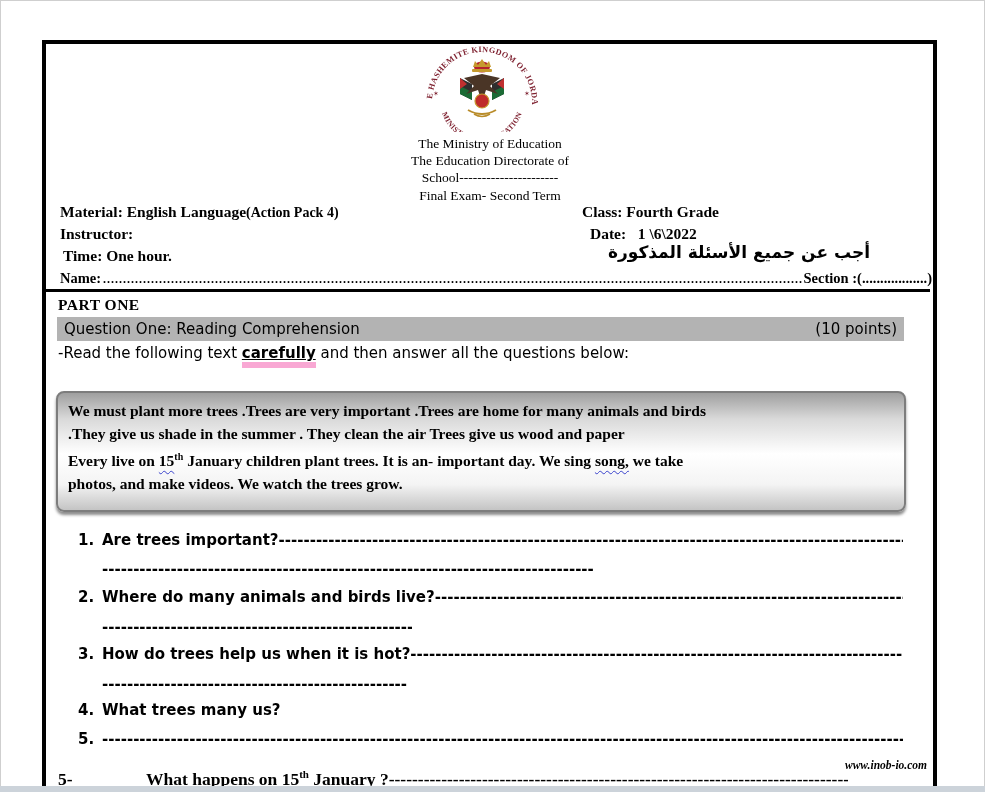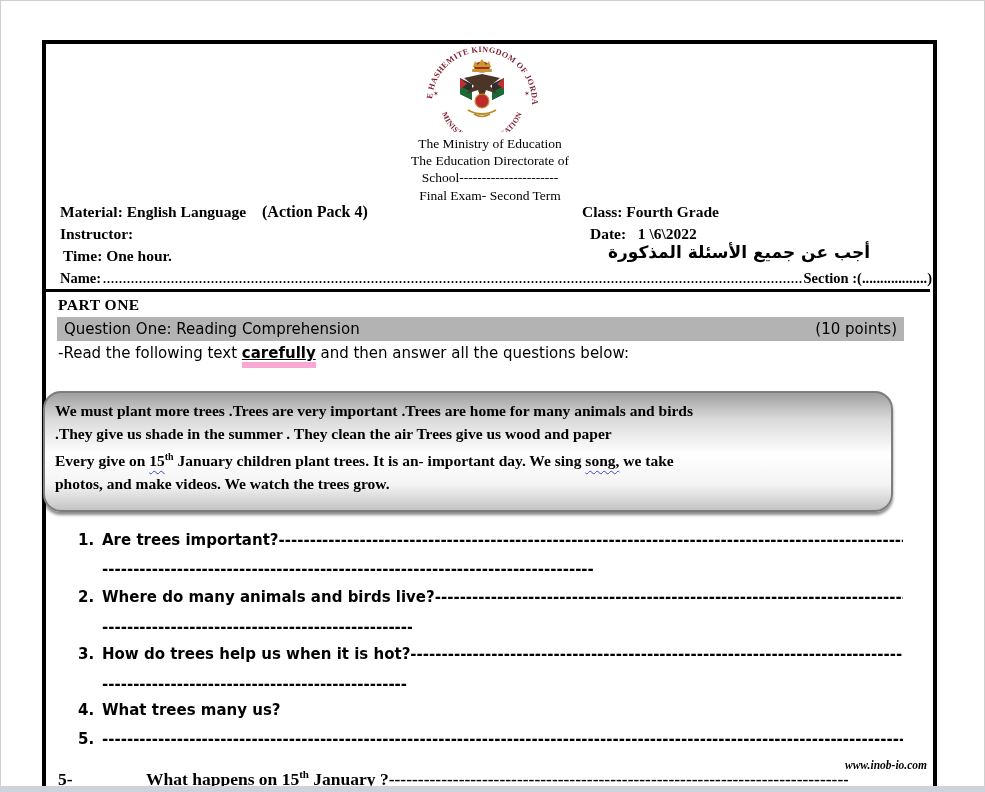--- a/index.html
+++ b/index.html
@@ -10,40 +10,40 @@
   }
   .exam-border{
     position:absolute;left:42px;top:40px;width:887px;height:748px;
     border-top:4.5px solid #000;border-left:4.5px solid #000;border-right:4.5px solid #000;
   }
   .logo{position:absolute;left:420px;top:44px;}
   .hdr{position:absolute;left:42px;width:896px;text-align:center;font-weight:normal;font-size:13.5px;line-height:17px;}
   .h1{top:135px}.h2{top:152px}.h3{top:169px}.h4{top:187px}
   .info{position:absolute;font-weight:bold;font-size:15.5px;white-space:pre;}
   .i-material{left:60px;top:203px}
-  .i-material .note{font-size:16px;margin-left:16px}
+  .i-material .note{font-size:14px;margin-left:0}
   .i-class{left:582px;top:203px}
   .i-instructor{left:60px;top:225px}
   .i-date{left:590px;top:225px}
   .i-time{left:63px;top:247px}
   .i-arabic{left:560px;top:242px;width:310px;text-align:right;direction:rtl;
     font-family:"DejaVu Sans", sans-serif;font-size:17px;font-weight:bold;}
   .name-row{position:absolute;left:60px;top:270px;width:872px;display:flex;align-items:baseline;
     font-weight:bold;font-size:14.5px;}
   .name-dots{flex:1;overflow:hidden;white-space:nowrap;font-size:12px;letter-spacing:1px;margin:0 2px;}
   .rule{position:absolute;left:46px;top:289px;width:884px;height:3px;background:#000;}
   .part-one{position:absolute;left:58px;top:296px;font-weight:bold;font-size:15.5px;letter-spacing:.5px;}
   .qbar{position:absolute;left:57px;top:317px;width:833px;height:24px;background:#b3b3b3;
     display:flex;justify-content:space-between;align-items:center;padding:0 7px;
     font-family:"DejaVu Sans", sans-serif;font-size:15px;color:#000000;}
   .instruction{position:absolute;left:58px;top:344px;font-family:"DejaVu Sans", sans-serif;font-size:15px;}
   .instruction .emph{font-weight:bold;border-bottom:6px solid #f9a8d4;text-decoration:underline;}
   .passage{
-    position:absolute;left:43px;top:391px;width:826px;height:103px;
-    border:2px solid #7d7d7d;border-radius:18px;padding:6px 10px 8px 10px;
+    position:absolute;left:56px;top:391px;width:826px;height:103px;
+    border:2px solid #7d7d7d;border-radius:8px;padding:6px 10px 8px 10px;
     background:linear-gradient(180deg,#9f9f9f 0%,#d9d9d9 22%,#ffffff 52%,#f4f4f4 78%,#c4c4c4 100%);
     box-shadow:0 3px 3px rgba(0,0,0,.45);
     font-weight:bold;font-size:15.5px;line-height:23px;
   }
   .passage sup{font-size:10px;}
   .squiggle{
     text-decoration-line:underline;text-decoration-style:wavy;
     text-decoration-color:#3a43cc;text-decoration-thickness:1px;text-underline-offset:4px;
   }
   .q{position:absolute;left:78px;width:825px;display:flex;align-items:baseline;
@@ -130,21 +130,21 @@
     <span>(10 points)</span>
   </div>
 
   <div class="instruction">
     <span>-Read the following text </span><span class="emph">carefully</span><span> and then answer all the questions below:</span>
   </div>
 
   <div class="passage">
     <div>We must plant more trees .Trees are very important .Trees are home for many animals and birds</div>
     <div>.They give us shade in the summer . They clean the air Trees give us wood and paper</div>
-    <div><span>Every give on </span><span class="squiggle">15</span><sup>th</sup><span> January children plant trees. It is an- important day. We sing </span><span class="squiggle">song,</span><span> we take</span></div>
+    <div><span>Every live on </span><span class="squiggle">15</span><sup>th</sup><span> January children plant trees. It is an- important day. We sing </span><span class="squiggle">song,</span><span> we take</span></div>
     <div>photos, and make videos. We watch the trees grow.</div>
   </div>
 
   <div class="q r1">
     <span class="num">1.</span>
     <span>Are trees important?</span>
     <span class="dash squiggle">--------------------------------------------------------------------------------------------------------------------------------------------------------------------------------</span>
   </div>
   <div class="q2nd r1b squiggle">--------------------------------------------------------------------------------------------------------------------------------------------------------------------------------</div>
 

